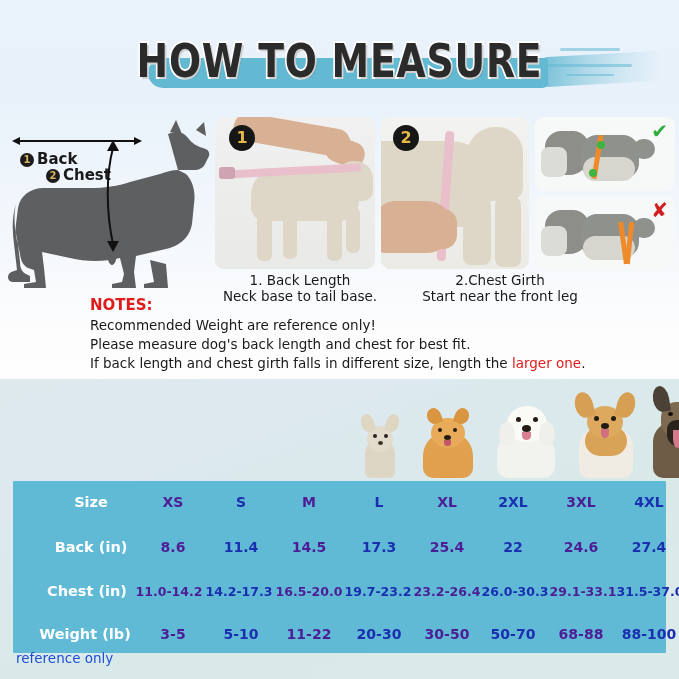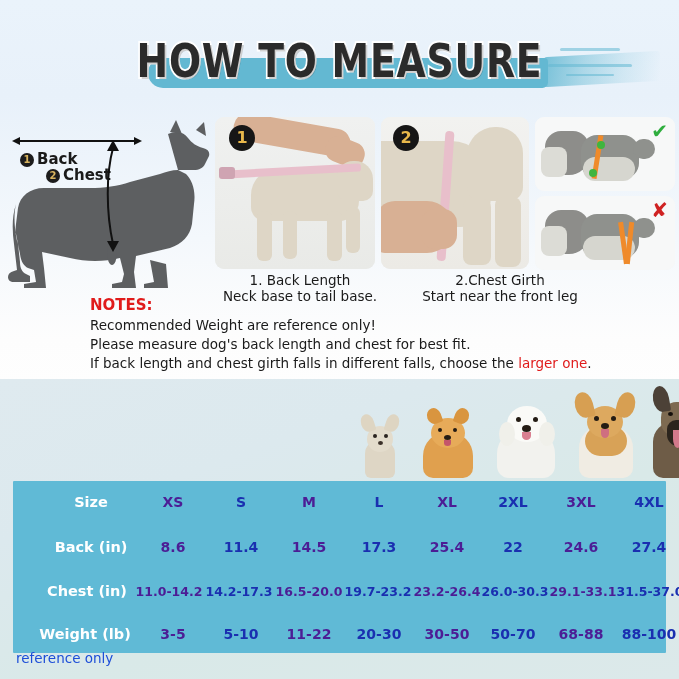--- a/index.html
+++ b/index.html
@@ -217,21 +217,21 @@
     </div>
     <div class="caption cap2">
       <div>2.Chest Girth</div>
       <div>Start near the front leg</div>
     </div>
 
     <div class="notes">
       <div class="notes-title">NOTES:</div>
       <div class="note-line">Recommended Weight are reference only!</div>
       <div class="note-line">Please measure dog's back length and chest for best fit.</div>
-      <div class="note-line"><span>If back length and chest girth falls in different falls, choose the </span><span class="red">larger one</span><span>.</span></div>
+      <div class="note-line"><span>If back length and chest girth falls in different size, length the </span><span class="red">larger one</span><span>.</span></div>
     </div>
   </div>
 
   <div class="bottom"></div>
 
   <div class="dogrow">
     <div class="dogpic" style="left:8px;width:54px;height:66px;">
       <div style="position:absolute;left:12px;top:28px;width:30px;height:38px;border-radius:14px 14px 6px 6px;background:#ded6c5;"></div>
       <div style="position:absolute;left:14px;top:14px;width:26px;height:26px;border-radius:50%;background:#e3dccc;"></div>
       <div style="position:absolute;left:8px;top:2px;width:13px;height:18px;border-radius:50% 50% 10% 50%;background:#ded5c2;transform:rotate(-18deg);"></div>

